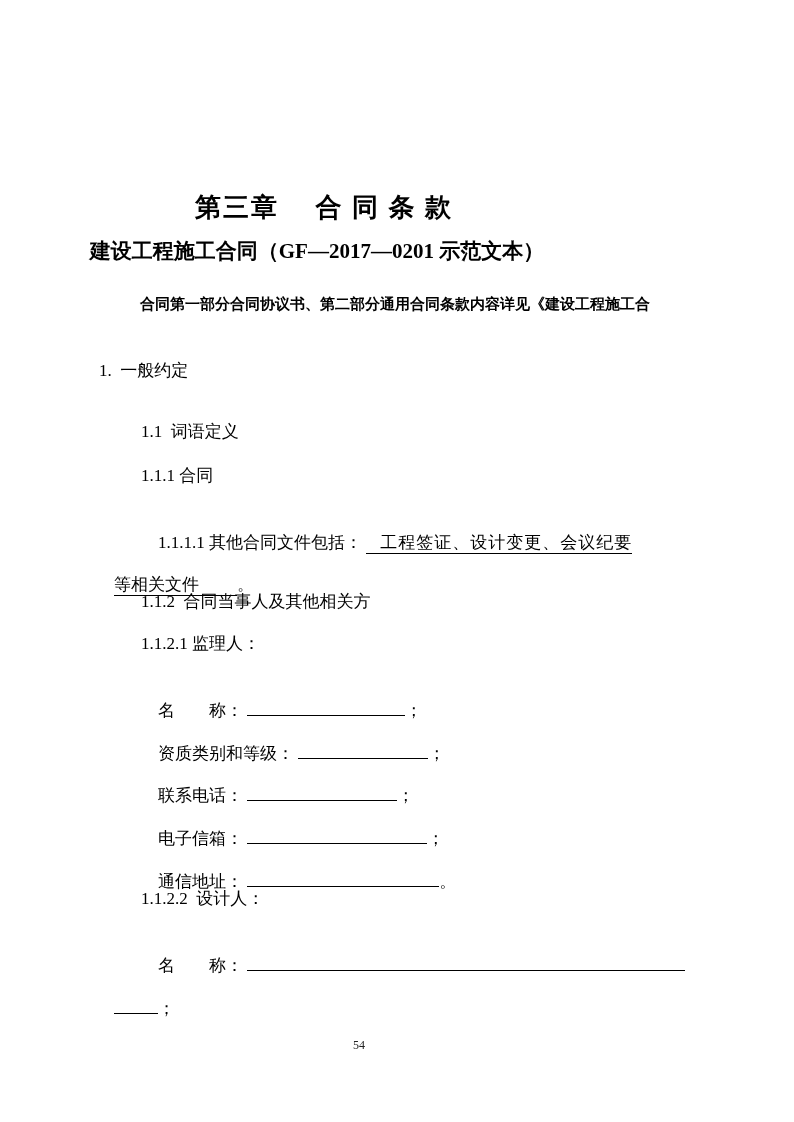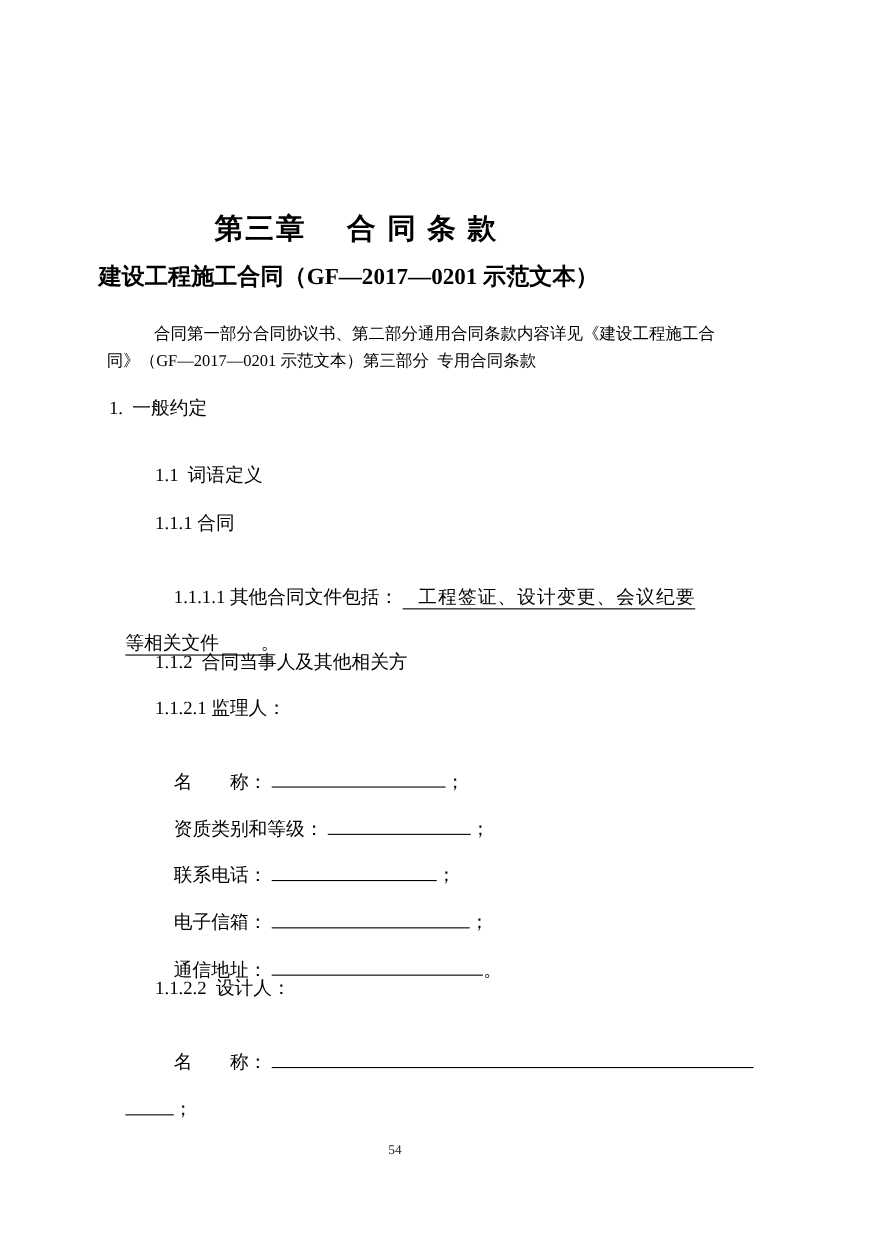--- a/index.html
+++ b/index.html
@@ -18,21 +18,21 @@
     letter-spacing:2px;white-space:pre;
   }
   .doc-subtitle{
     position:absolute;top:237px;left:0;width:634px;
     text-align:center;font-size:21px;font-weight:bold;white-space:pre;
   }
   .intro{
     position:absolute;top:292px;left:97px;width:600px;
     font-size:15px;line-height:25px;
   }
-  .intro .l1{display:block;text-indent:43px;white-space:pre;}
+  .intro .l1{display:block;text-indent:43px;white-space:pre;font-weight:bold;}
   .intro .l2{display:block;white-space:pre;}
   .blank{
     display:inline-block;
     border-bottom:1px solid #000;
     height:17px;
     vertical-align:baseline;
   }
   .filled{
     border-bottom:1px solid #000;
     padding-bottom:1px;
@@ -48,21 +48,20 @@
 <body>
 
 <div class="page">
 
   <div class="chapter-title">第三章　 合 同 条 款</div>
 
   <div class="doc-subtitle">建设工程施工合同（GF—2017—0201 示范文本）</div>
 
   <div class="intro">
     <span class="l1">合同第一部分合同协议书、第二部分通用合同条款内容详见《建设工程施工合</span>
-    <span class="l2">同》（GF—2017—0201 示范文本）第三部分  专用合同条款</span>
   </div>
 
   <div class="line" style="top:359px;left:99px;">1.  一般约定</div>
 
   <div class="line" style="top:420px;left:141px;">1.1  词语定义</div>
 
   <div class="line" style="top:464px;left:141px;">1.1.1 合同</div>
 
   <div class="line" style="top:507px;left:141px;">
     <span>1.1.1.1 其他合同文件包括： </span><span class="filled fill-lead">工程签证、设计变更、会议纪要</span>

